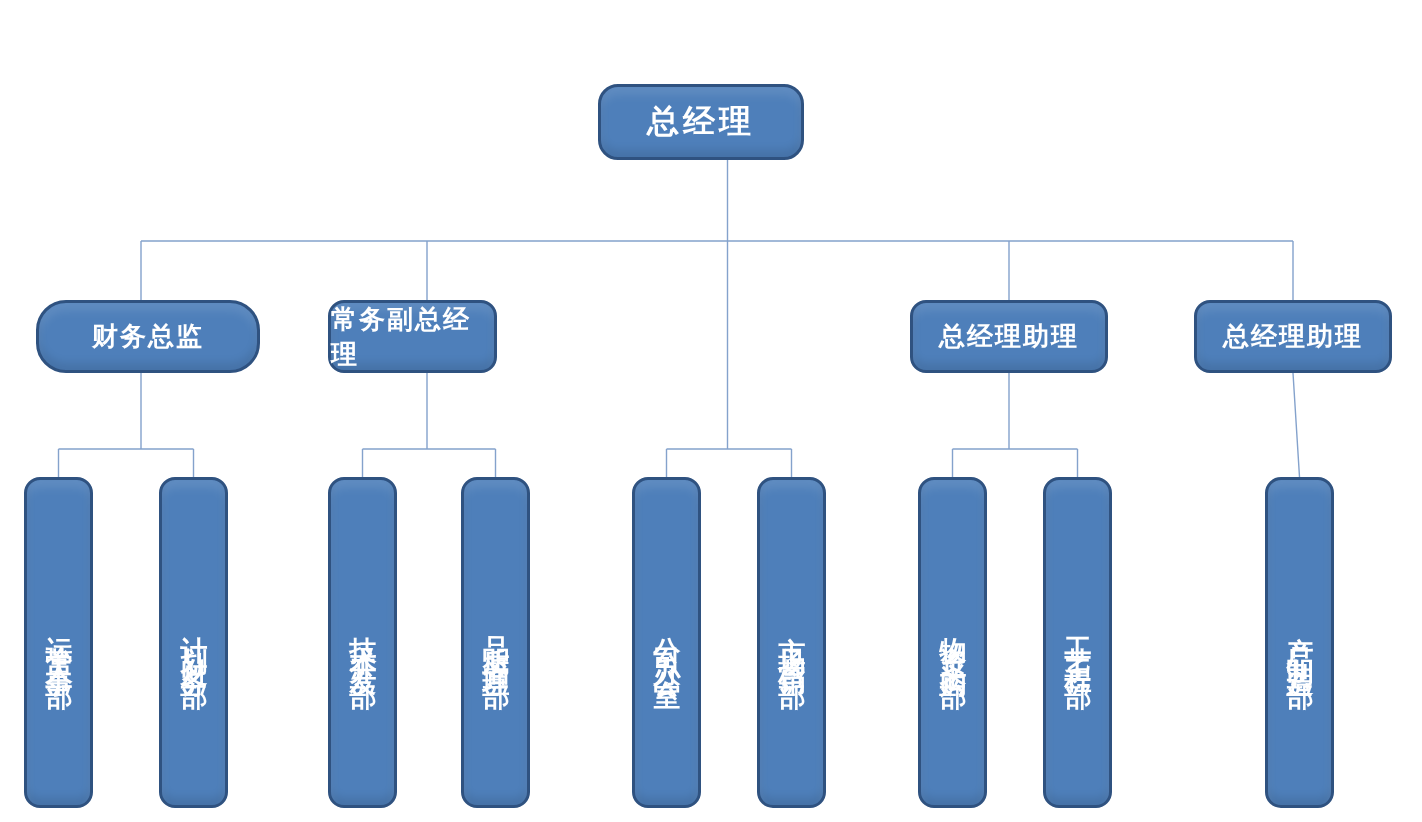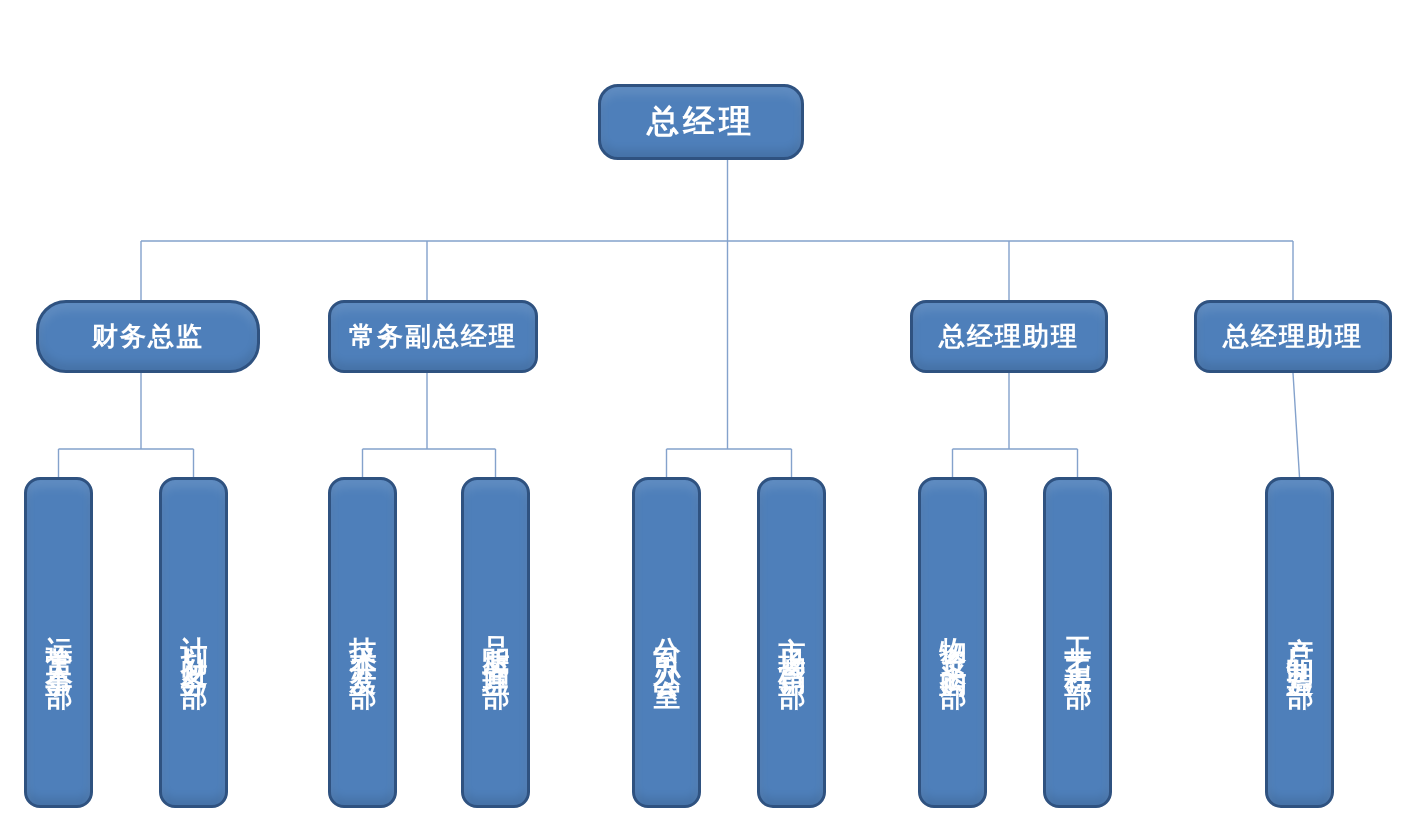--- a/index.html
+++ b/index.html
@@ -79,21 +79,21 @@
     "></path>
   </svg>
 
   <div class="node root" style="left:598px; top:84px; width:206px; height:76px;">
     <span>总经理</span>
   </div>
 
   <div class="node mgr" style="left:36px; top:300px; width:224px; height:73px;border-radius:30px;">
     <span>财务总监</span>
   </div>
-  <div class="node mgr" style="left:328px; top:300px; width:210px; height:73px;">
+  <div class="node mgr" style="left:328px; top:300px; width:169px; height:73px;">
     <span>常务副总经理</span>
   </div>
   <div class="node mgr" style="left:910px; top:300px; width:198px; height:73px;">
     <span>总经理助理</span>
   </div>
   <div class="node mgr" style="left:1194px; top:300px; width:198px; height:73px;">
     <span>总经理助理</span>
   </div>
 
   <div class="node dept" style="left:24px; top:477px; width:69px; height:331px;">

